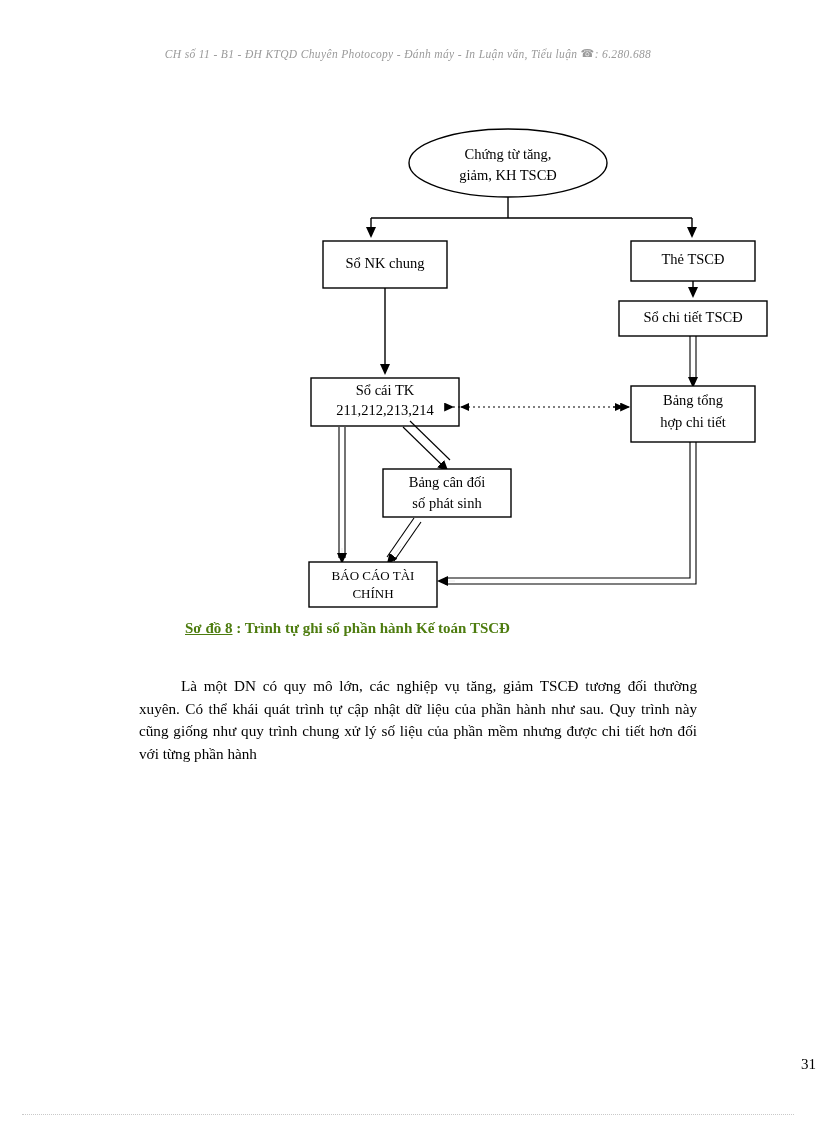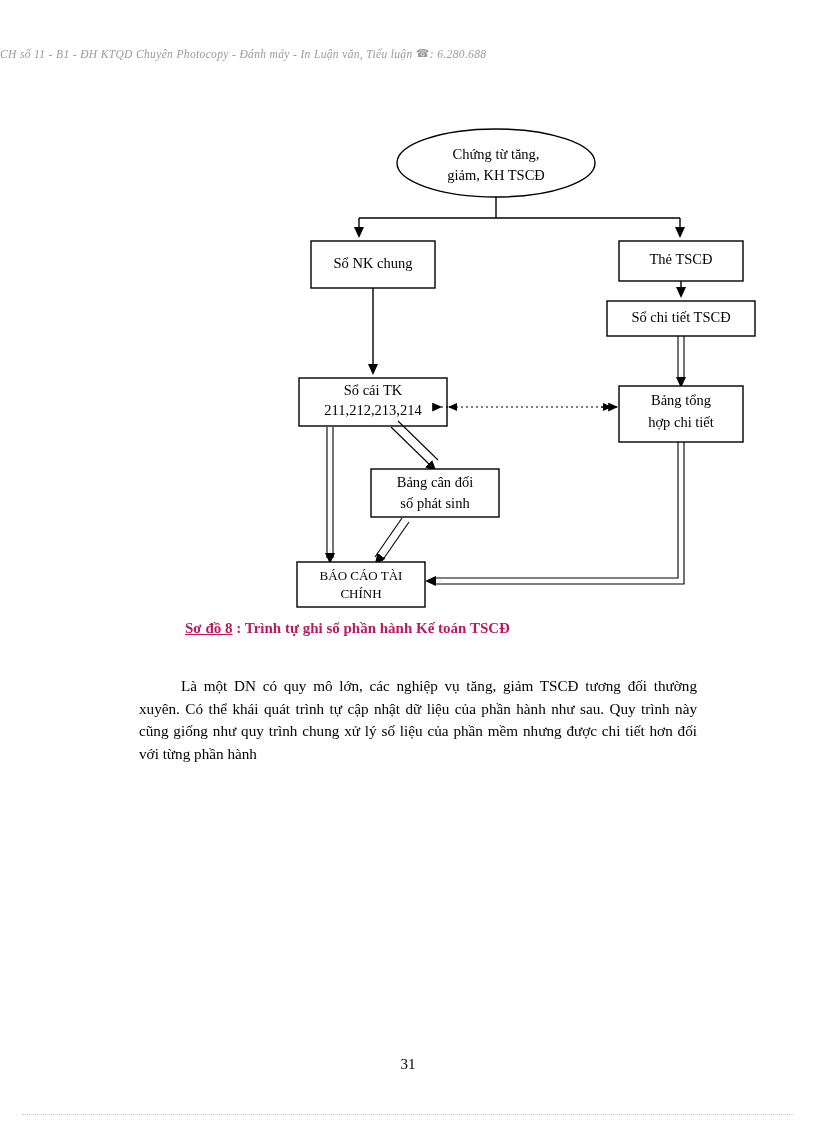--- a/index.html
+++ b/index.html
@@ -18,38 +18,39 @@
     background: #ffffff;
     overflow: hidden;
   }
 
   
   .doc-header {
     position: absolute;
     left: 0;
     top: 48px;
     width: 816px;
+    text-align: center;
     font-family: "Liberation Serif", "DejaVu Serif", serif;
     font-style: italic;
     font-size: 11.5px;
     letter-spacing: 0.35px;
     color: #9a9a9a;
     white-space: nowrap;
   }
   .doc-header .phone-icon {
     display: inline-block;
     font-style: normal;
     font-size: 11px;
     transform: translateY(-1px);
   }
 
   
   .diagram {
     position: absolute;
-    left: 4px;
+    left: 16px;
     top: 0;
     width: 744px;
     height: 640px;
     padding-left: 35px;
   }
   .diagram svg {
     display: block;
   }
   .nodetext {
     font-family: "Liberation Serif", "DejaVu Serif", serif;
@@ -64,21 +65,21 @@
 
   
   .caption {
     position: absolute;
     left: 185px;
     top: 620px;
     width: 560px;
     font-family: "Liberation Serif", "DejaVu Serif", serif;
     font-size: 15px;
     font-weight: bold;
-    color: #be185d;
+    color: #4d7c0f;
     white-space: nowrap;
   }
   .caption .sodo {
     text-decoration: underline;
   }
 
   
   .body-text {
     position: absolute;
     left: 131px;
@@ -92,21 +93,21 @@
     color: #000000;
     margin-left: 8px;
   }
 
   
   .page-number {
     position: absolute;
     left: 0;
     top: 1056px;
     width: 816px;
-    text-align: center;
+    text-align: right;
     font-family: "Liberation Serif", "DejaVu Serif", serif;
     font-size: 15px;
     color: #000000;
   }
 
   
   .bottom-rule {
     position: absolute;
     left: 22px;
     top: 1114px;

